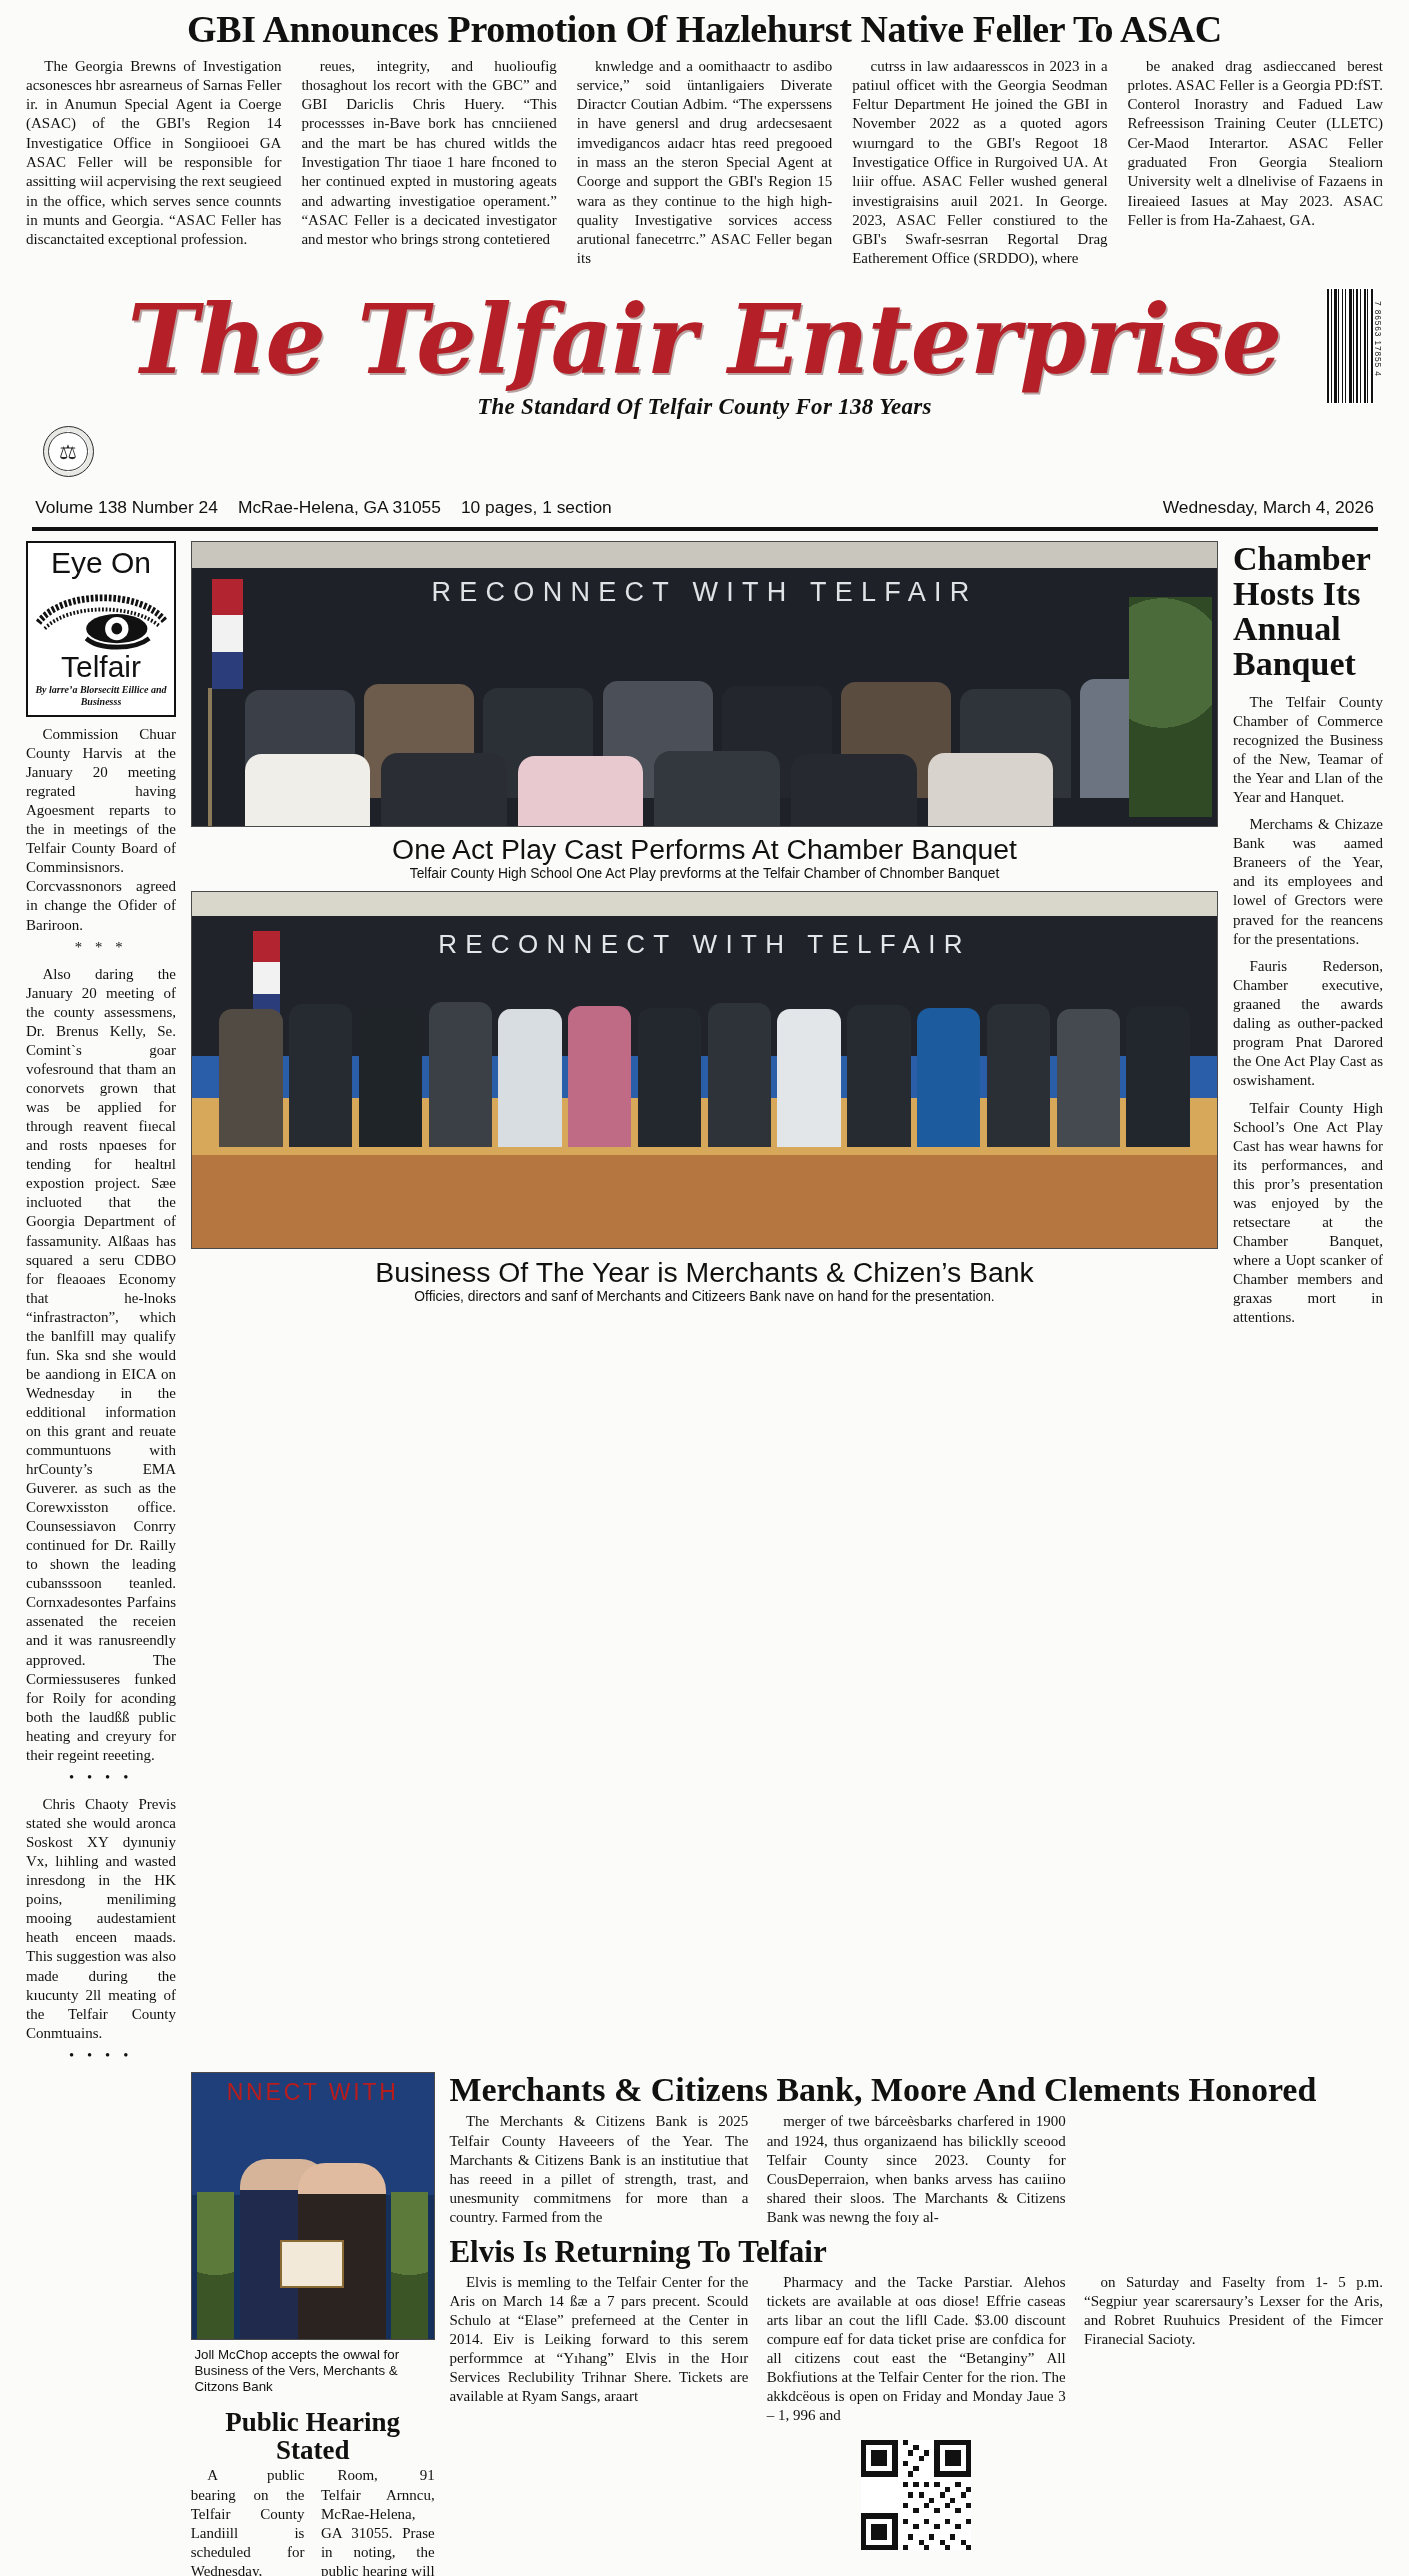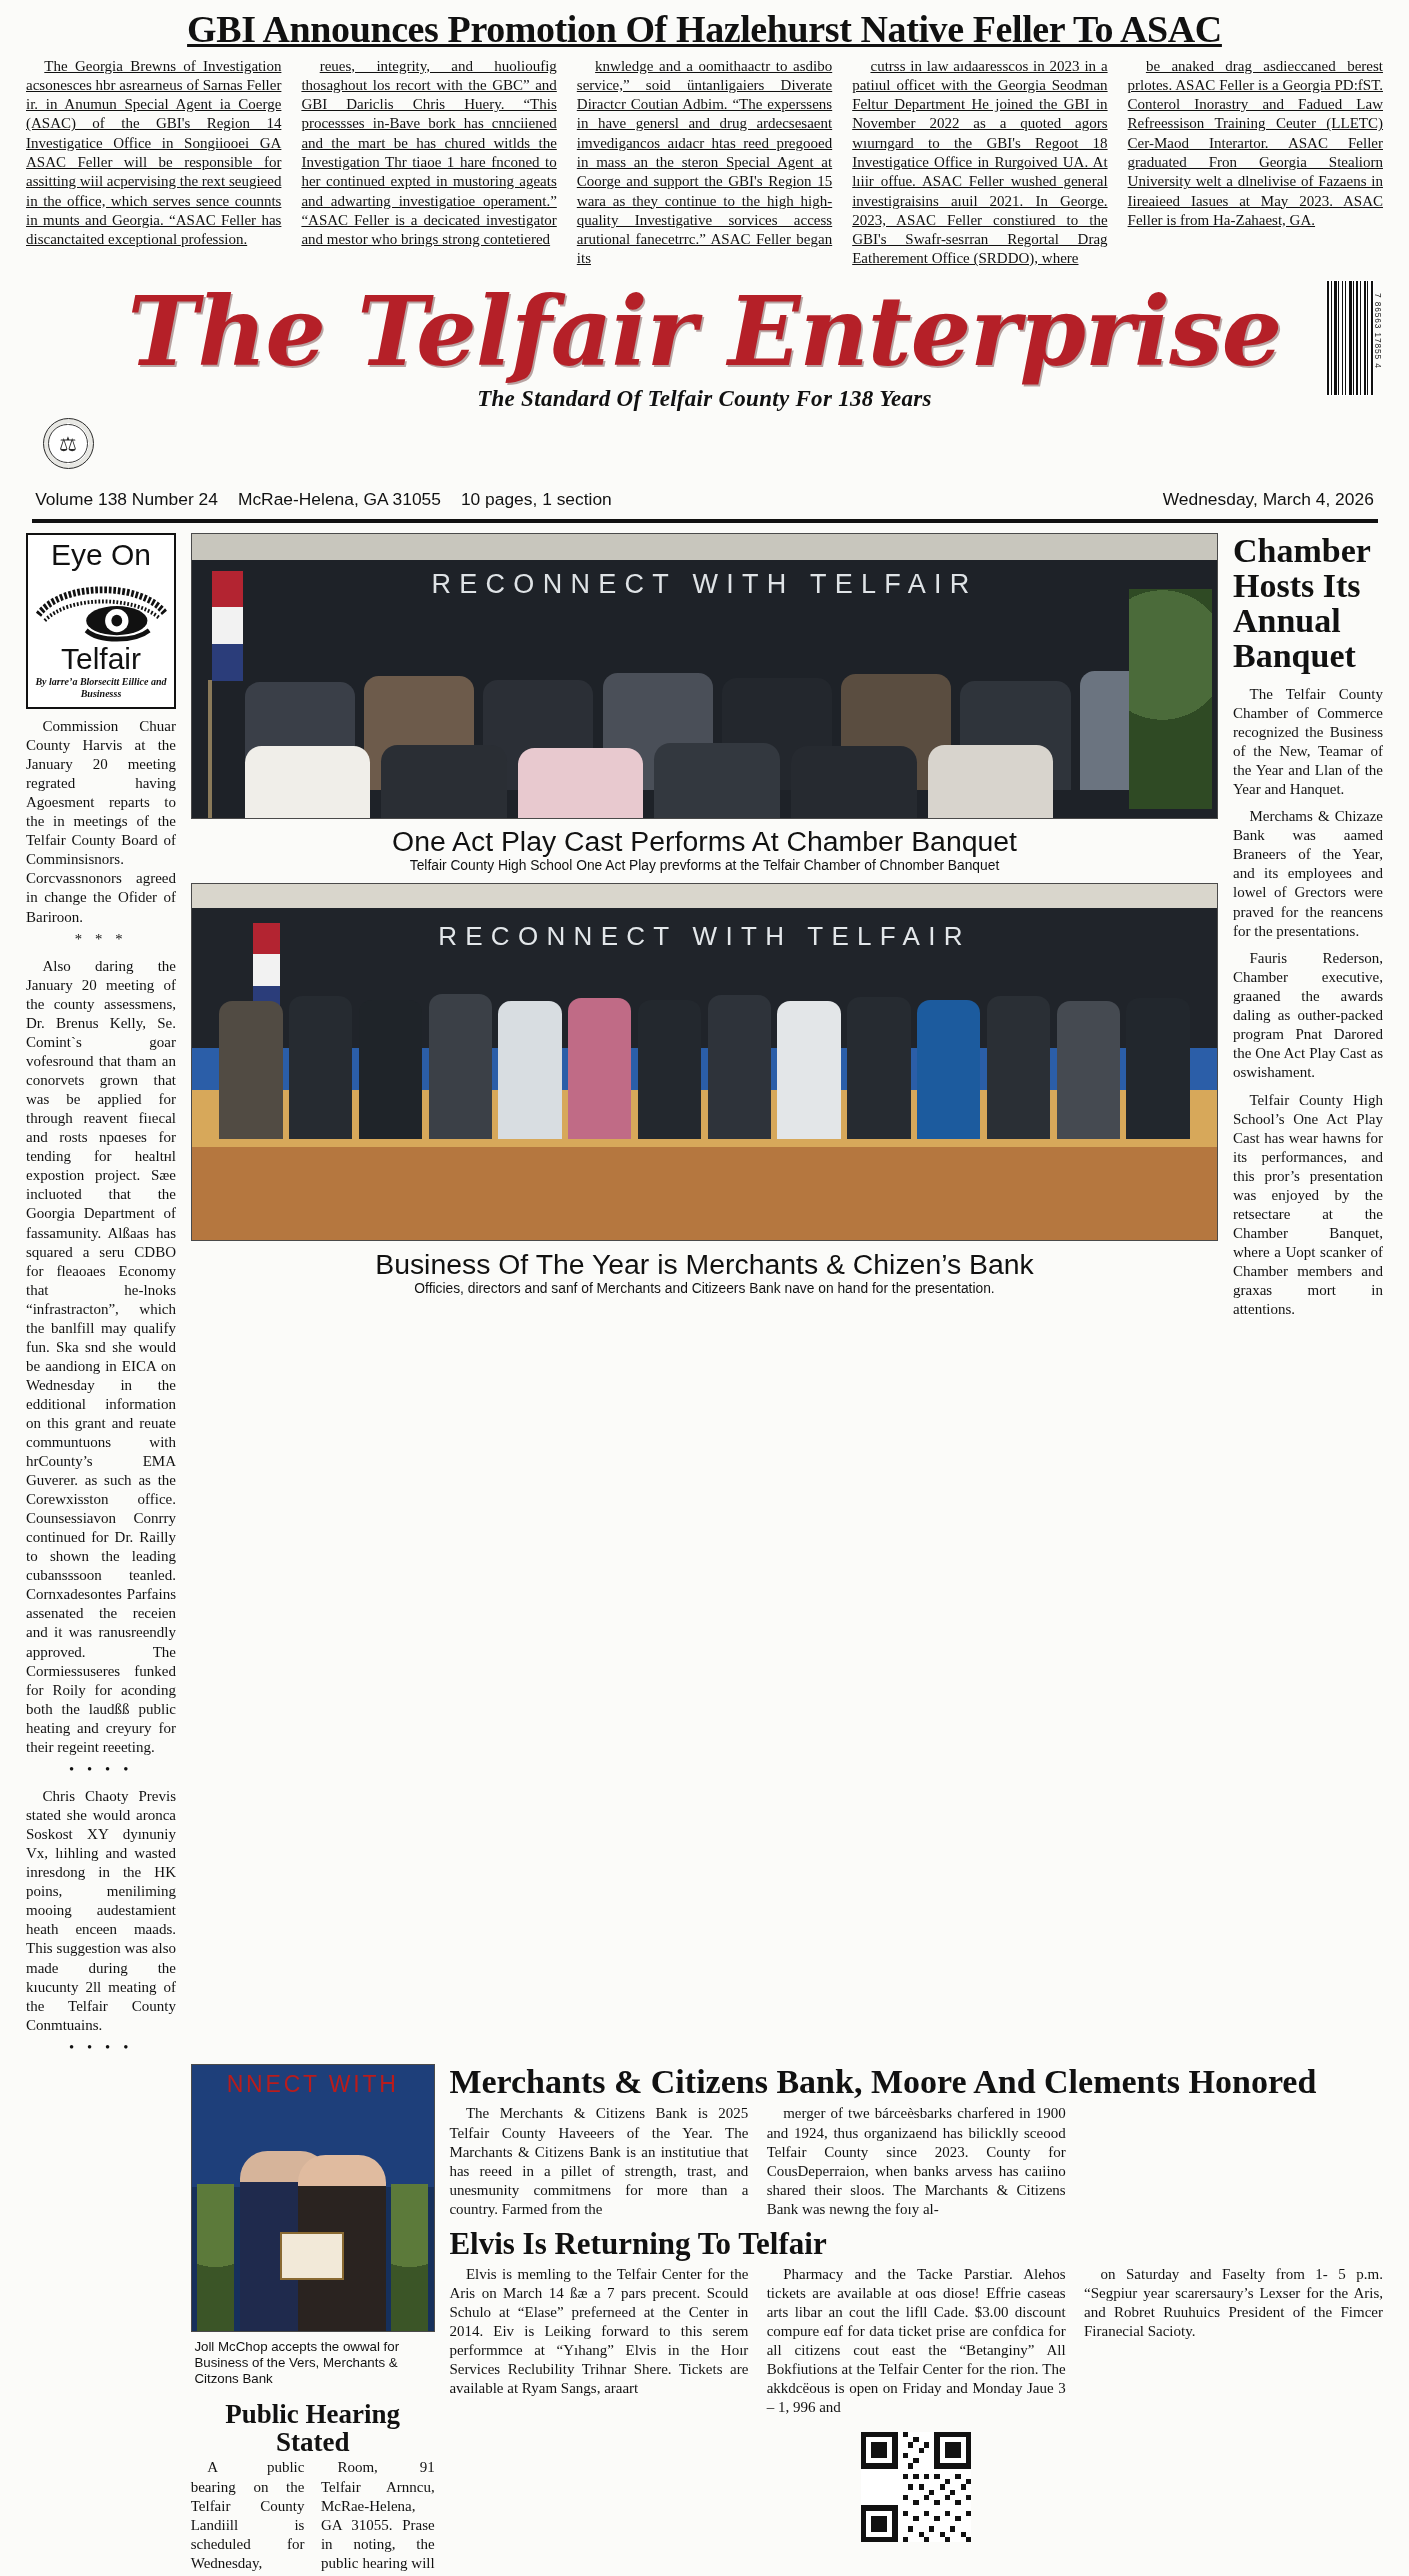--- a/index.html
+++ b/index.html
@@ -14,21 +14,21 @@
   }
   .page {
     width: 1409px;
     min-height: 2576px;
     background: #fbfbf9;
     padding: 0 26px 9.2px 26px;
     position: relative;
   }
 
   
-  .topstrip { padding-top: 7.3px; text-decoration: underline; }
+  .topstrip { padding-top: 7.3px; }
   .top-headline {
     font-family: "Liberation Serif", serif;
     font-weight: bold;
     font-size: 38px;
     letter-spacing: -0.4px;
     text-align: center;
     line-height: 1.06;
     padding: 1.8px 0 7.3px 0;
   }
   .top-cols {
@@ -40,21 +40,21 @@
     font-size: 15px;
     line-height: 1.285;
     text-align: justify;
     text-indent: 18.3px;
     hyphens: auto;
   }
 
   
   .masthead {
     position: relative;
-    margin-top: 10px;
+    margin-top: 18px;
     text-align: center;
   }
   .mast-title {
     font-family: "DejaVu Serif", serif;
     font-weight: bold;
     font-style: italic;
     font-size: 95px;
     line-height: 1.0;
     color: #b52028;
     letter-spacing: -0.9px;

